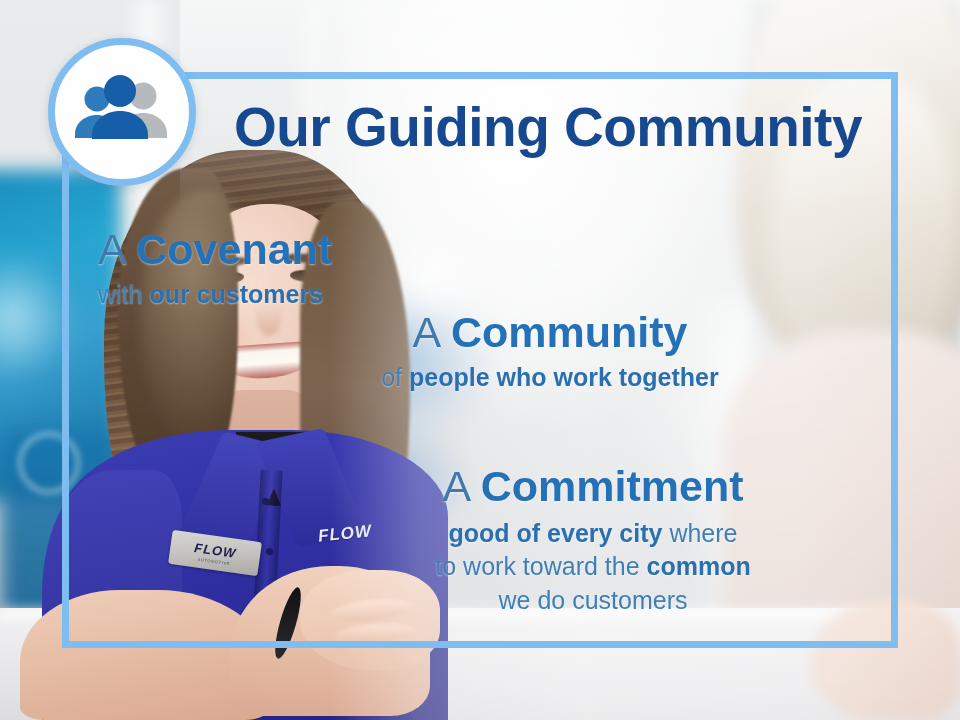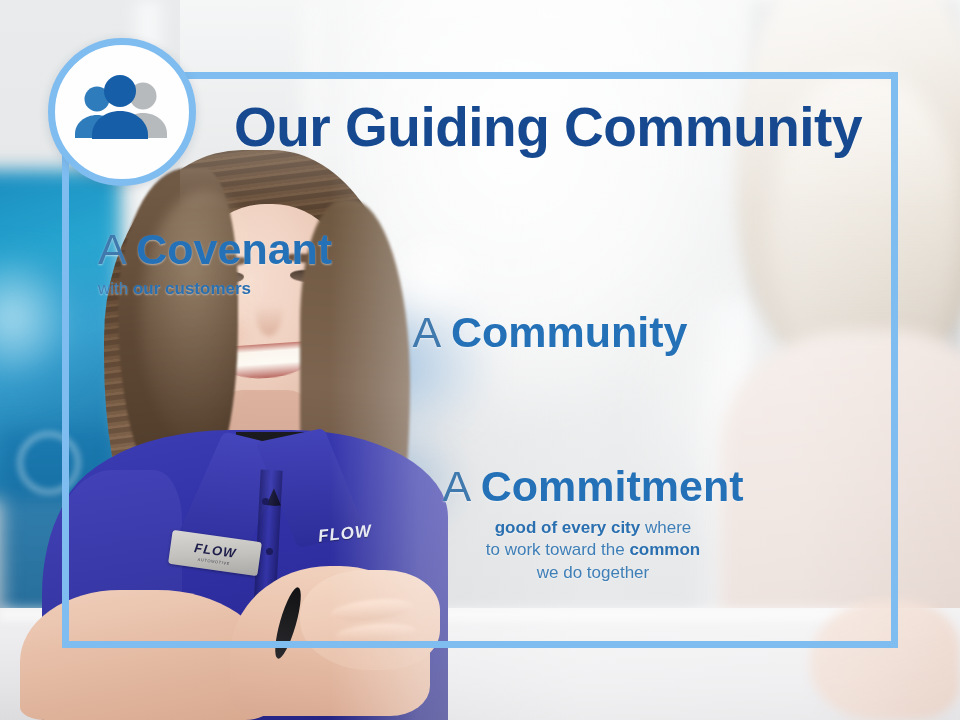--- a/index.html
+++ b/index.html
@@ -385,21 +385,21 @@
   .p-head{
     font-size:43px; line-height:1.04;
     color:#2a73b5;
     text-shadow:0 1px 2px rgba(255,255,255,.5);
     white-space:nowrap;
   }
   .p-head .art{ font-weight:400; color:#4079ad; }
   .p-head .key{ font-weight:700; color:#2471b8; }
 
   .p-sub{
-    font-size:17px; line-height:1.34;
+    font-size:25px; line-height:1.34;
     color:#3f7fb8;
     font-weight:400;
     margin-top:6px;
     text-shadow:0 1px 2px rgba(255,255,255,.5);
   }
   .p-sub b{ font-weight:700; color:#2a6fb0; }
 
   
   .pr-1{ left:0; top:112px; text-align:left; padding-left:36px;margin-top:43px; }
   .pr-2{ left:0; top:238px; text-align:center; padding-left:140px; }
@@ -508,29 +508,30 @@
         <span><span>with </span><b>our customers</b></span>
       </div>
     </div>
 
     <div class="principle pr-2">
       <div class="p-head">
         <span class="art">A</span>
         <span class="key">Community</span>
       </div>
       <div class="p-sub">
+        <div><span>of </span><b>people who work together</b></div>
       </div>
     </div>
 
     <div class="principle pr-3">
       <div class="p-head">
         <span class="art">A</span>
         <span class="key">Commitment</span>
       </div>
       <div class="p-sub">
         <div><b>good of every city</b><span> where</span></div>
         <div><span>to work toward the </span><b>common</b></div>
-        <div><span>we do together</span></div>
+        <div><span>we do customers</span></div>
       </div>
     </div>
 
   </div>
 </div>
 
 </body></html>

